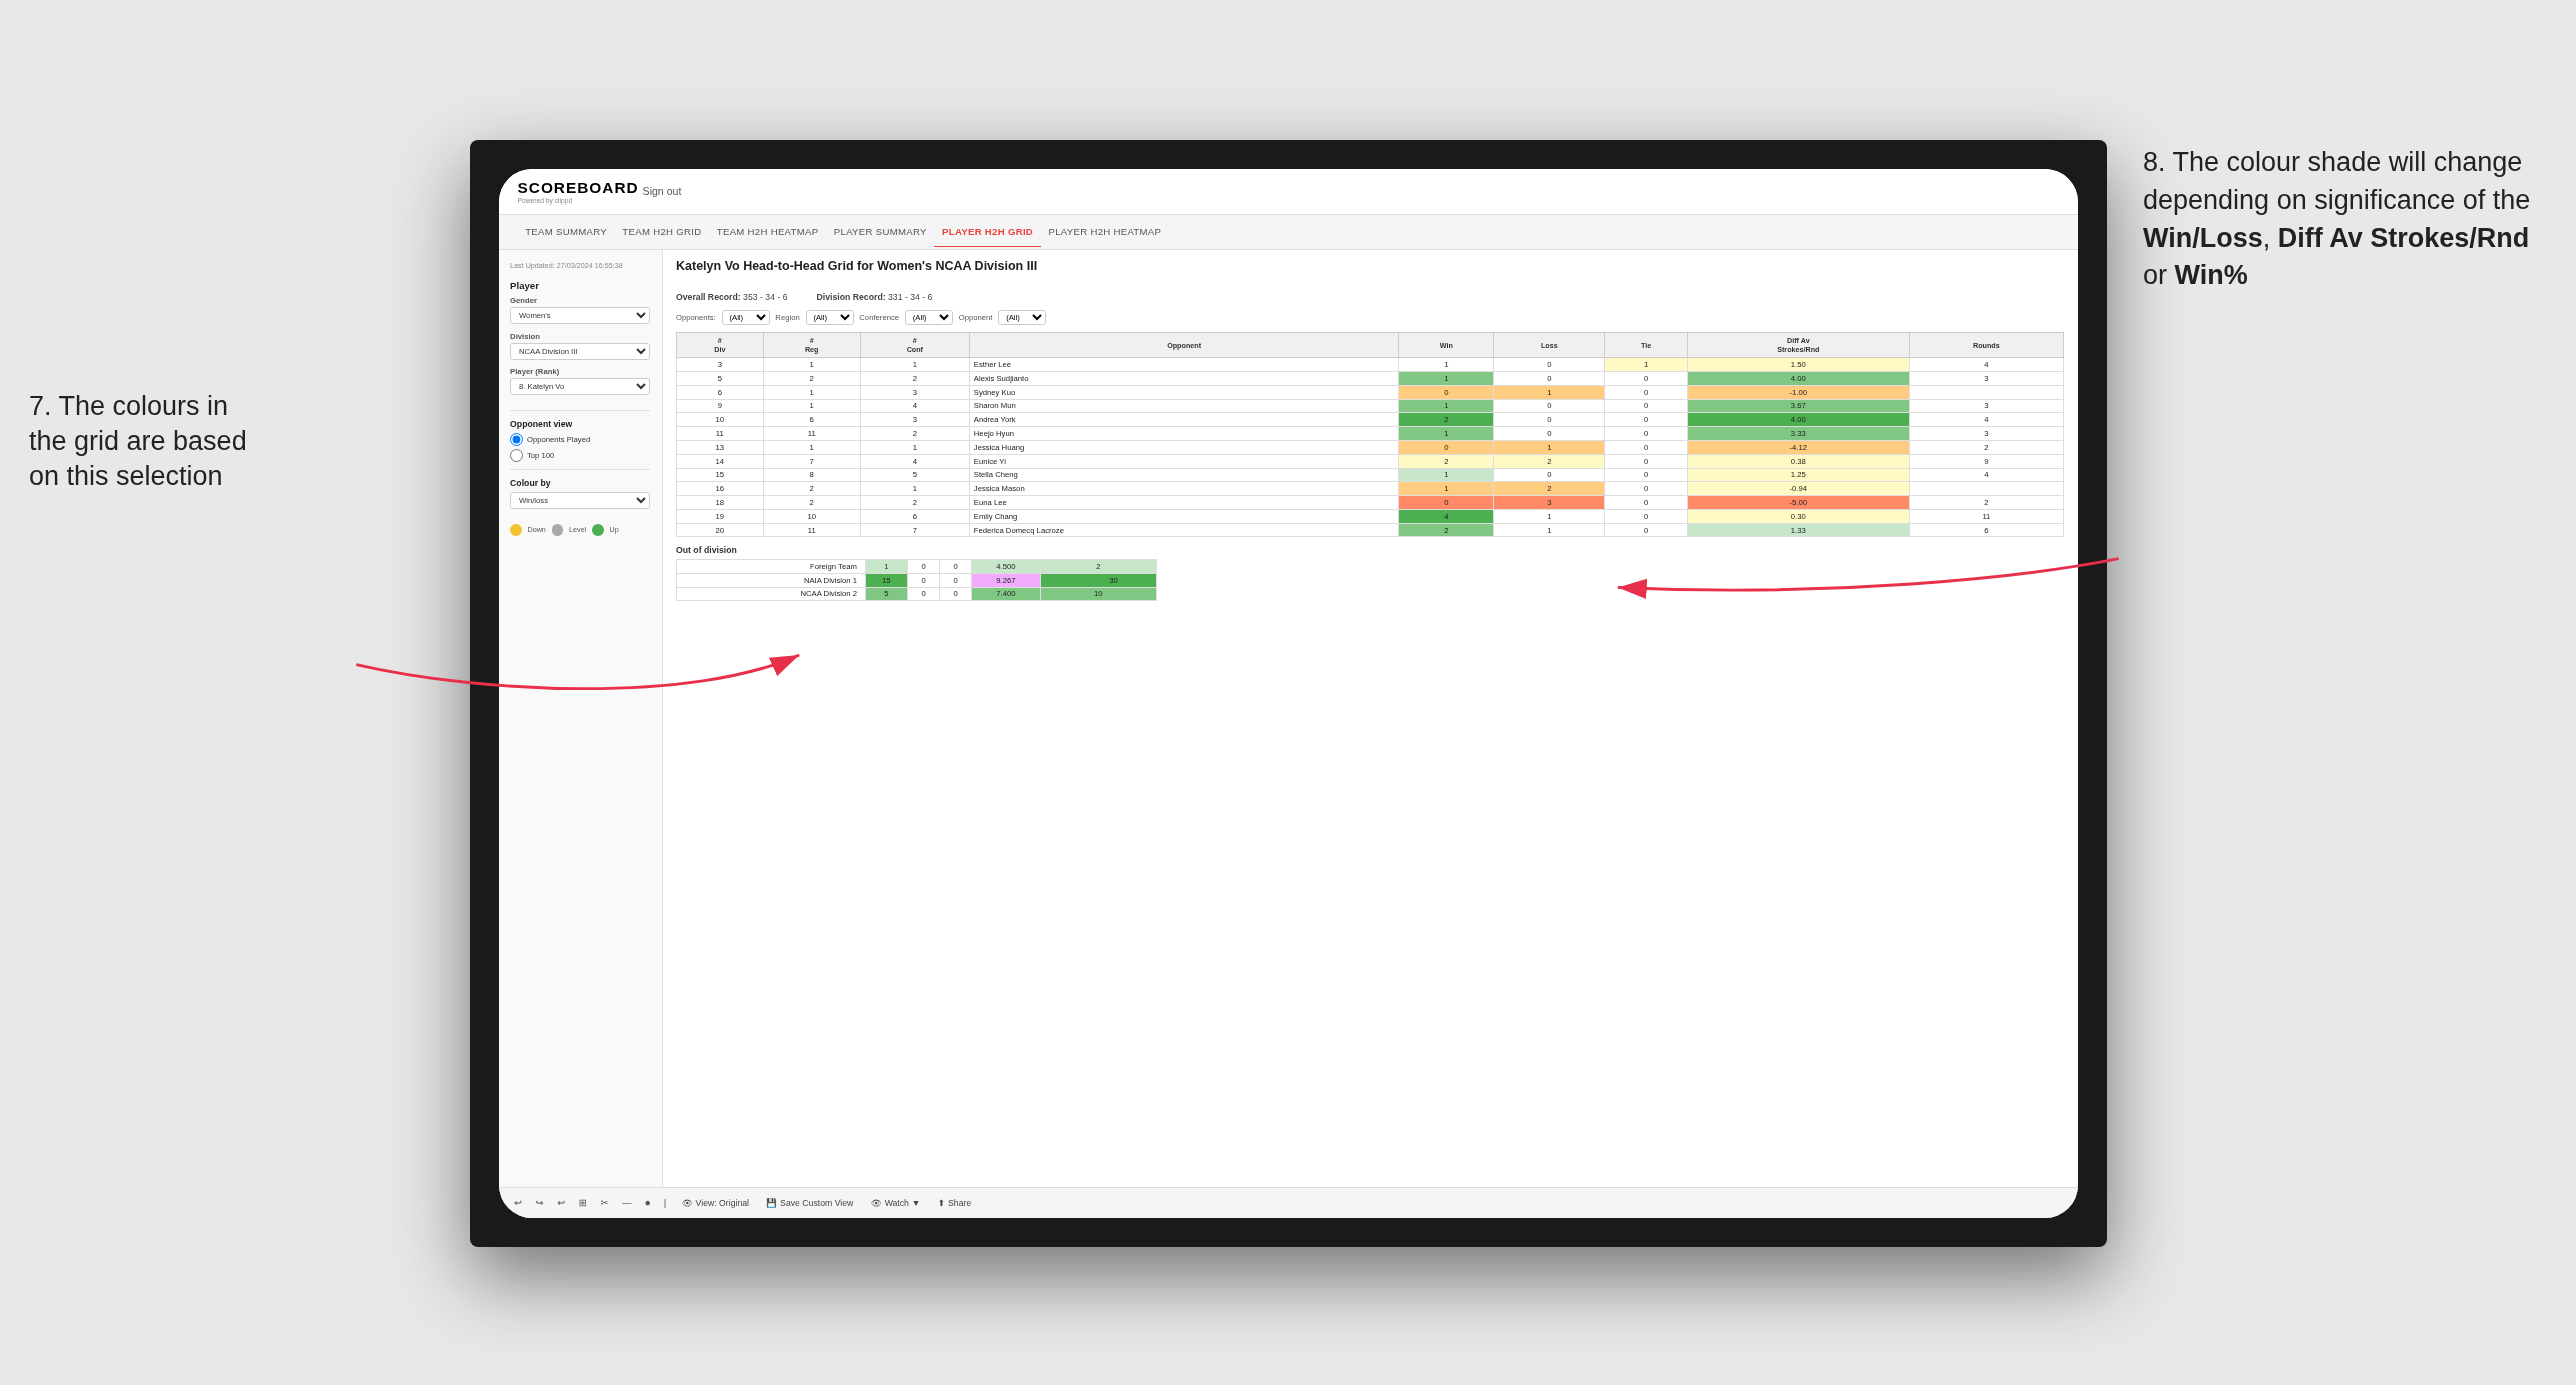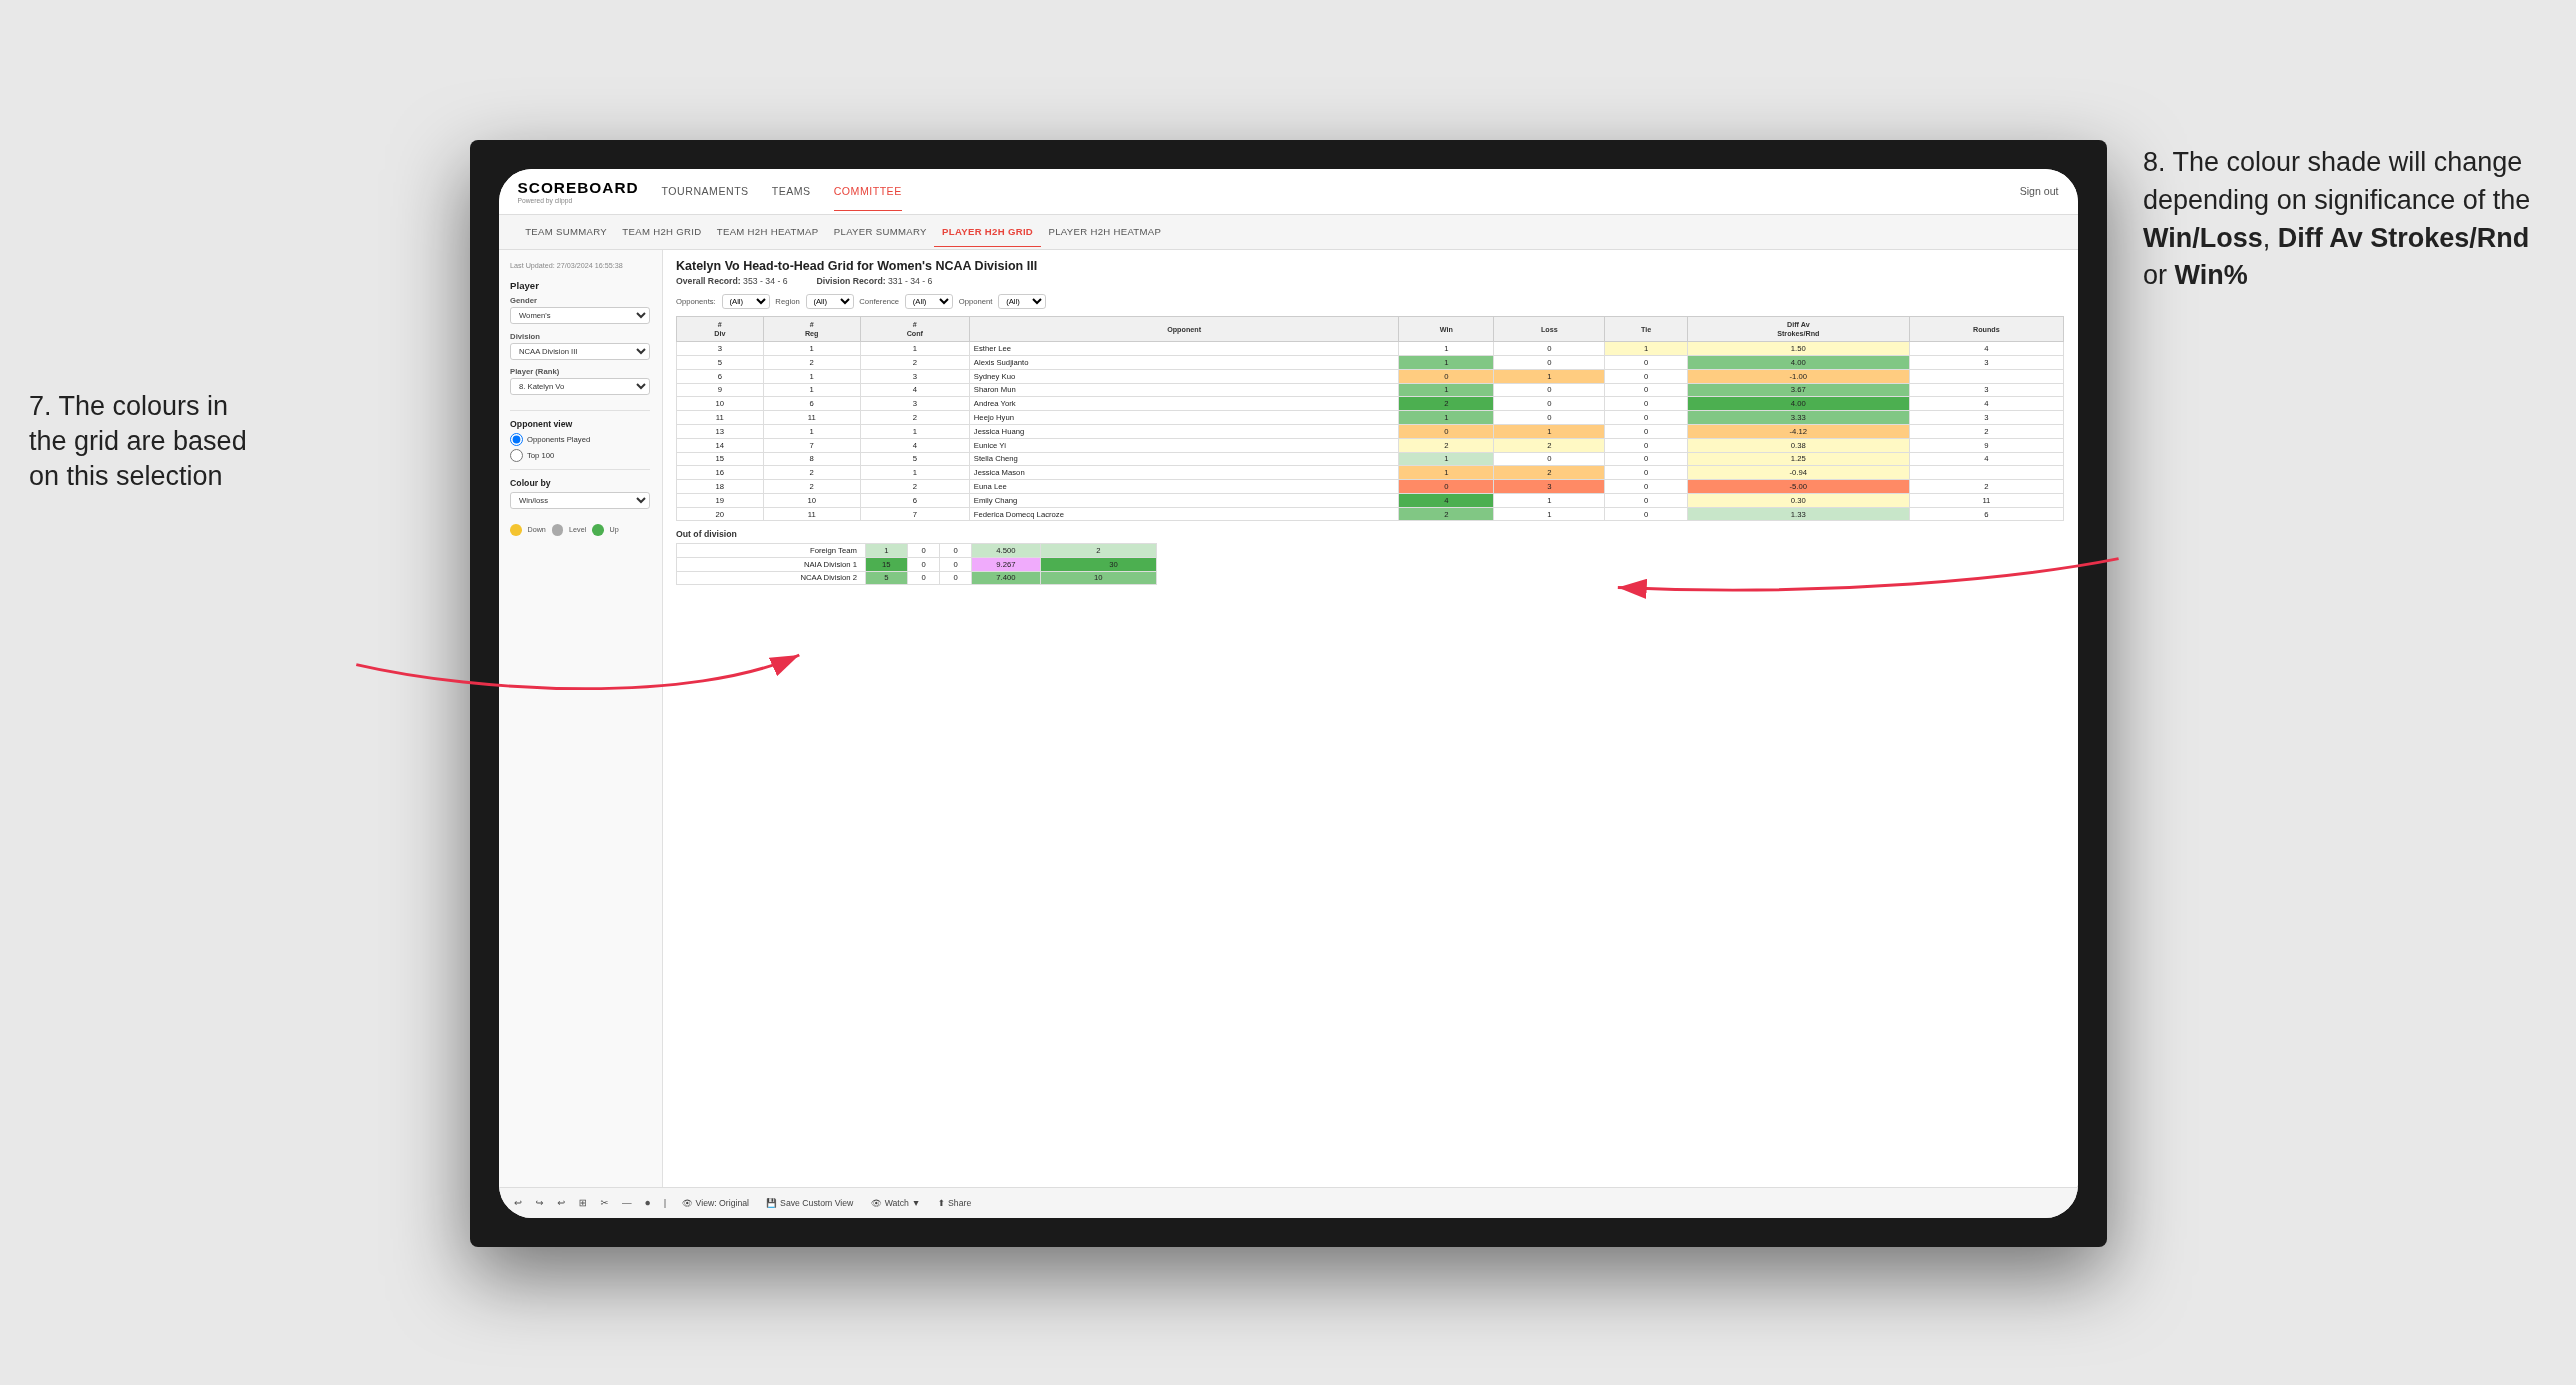--- a/index.html
+++ b/index.html
@@ -214,21 +214,21 @@
     .grid-area {
       flex: 1;
       padding: 9.6px 13.5px;
       overflow: auto;
     }
 
     .grid-title {
       font-size: 12.5px;
       font-weight: 700;
       color: #222;
-      margin-bottom: 3px;
+      margin-bottom: 19px;
     }
 
     .grid-records {
       display: flex;
       gap: 29px;
       font-size: 8.7px;
       color: #444;
       margin-bottom: 7.7px;
     }
 
@@ -370,25 +370,20 @@
   8. The colour shade will change depending on significance of the <span class="bold">Win/Loss</span>, <span class="bold">Diff Av Strokes/Rnd</span> or <span class="bold">Win%</span>
 </div>
 
 <div class="tablet-frame">
   <div class="tablet-screen">
 
     <div class="top-nav">
       <div>
         <div class="logo">SCOREBOARD</div>
         <div style="font-size:6.7px;color:#888;">Powered by clippd</div>
-      </div>
-      <div class="top-nav-links">
-        <span class="top-nav-link">TOURNAMENTS</span>
-        <span class="top-nav-link">TEAMS</span>
-        <span class="top-nav-link active">COMMITTEE</span>
       </div>
       <div class="top-nav-right">
         <span style="color:#555;cursor:pointer;">Sign out</span>
       </div>
     </div>
 
     <div class="sub-nav">
       <span class="sub-nav-link">TEAM SUMMARY</span>
       <span class="sub-nav-link">TEAM H2H GRID</span>
       <span class="sub-nav-link">TEAM H2H HEATMAP</span>

